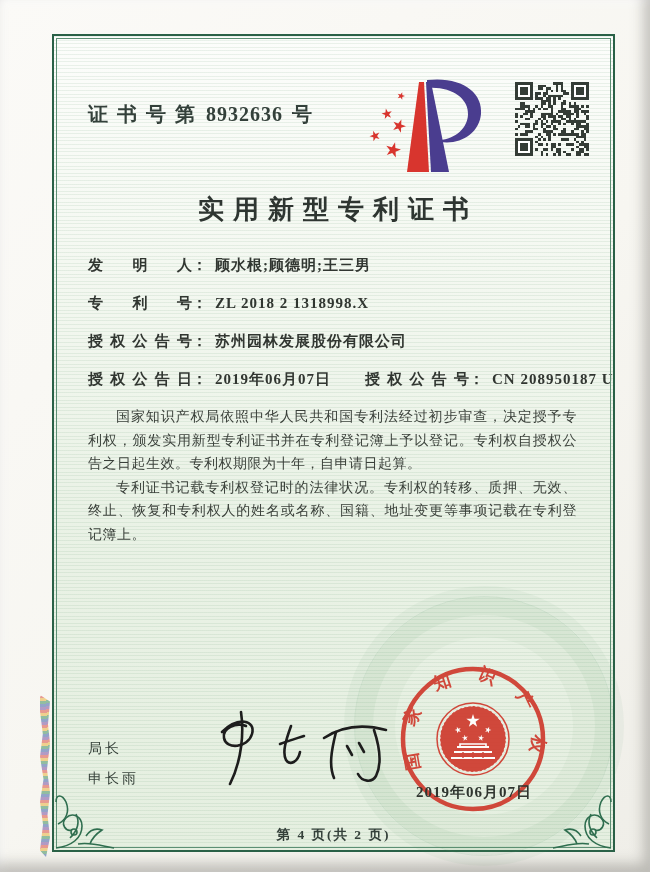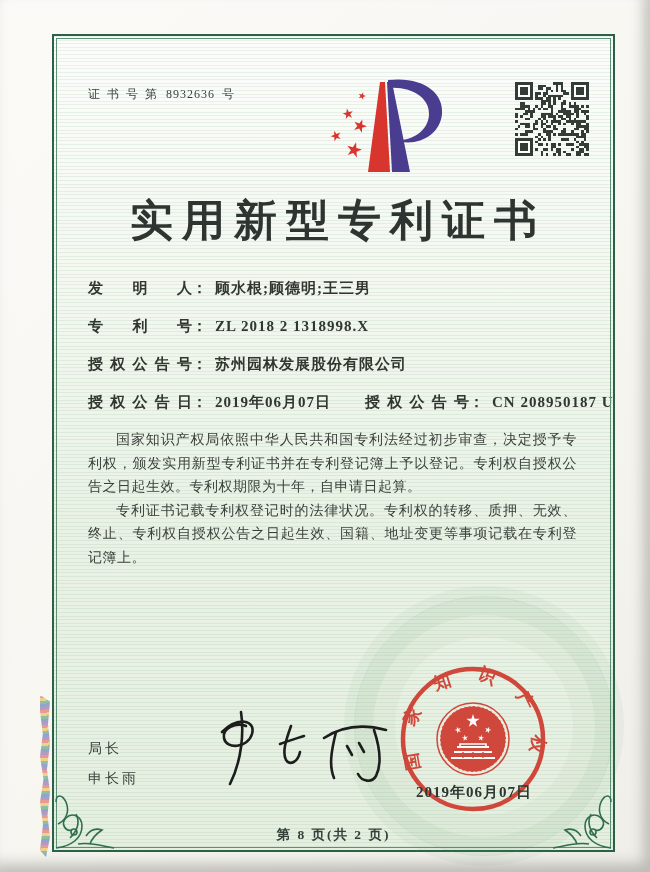--- a/index.html
+++ b/index.html
@@ -25,30 +25,30 @@
   .frame::before {
     content:""; position:absolute; inset:2px;
     border:1px solid #5d8f74; pointer-events:none;
   }
   
   .header {
     display:flex; align-items:flex-start; justify-content:space-between;
     margin:38px 24px 0 34px;
   }
   .cert-no {
-    padding-top:12px; font-size:12px; color:#33403a; font-weight:400;
+    padding-top:27px; font-size:20px; color:#33403a; font-weight:700;
     letter-spacing:2px; white-space:nowrap;
   }
   .cert-no .num { letter-spacing:1px; padding:0 2px; }
   .logo-box { width:160px; height:106px; margin-left:28px; }
   .qr-box { width:74px; height:74px; margin-top:8px; }
   
   .title {
     text-align:center; margin-top:12px;
-    font-size:43px; font-weight:700; letter-spacing:9px;
+    font-size:26px; font-weight:700; letter-spacing:9px;
     color:#2e3531; text-indent:9px;
   }
   
   .fields { margin:26px 40px 0 34px; }
   .frow { font-size:15px; line-height:24px; margin-bottom:14px; color:#313631; font-weight:600; white-space:nowrap; }
   .flabel {
     display:inline-block; width:104px; vertical-align:top;
     text-align:justify; text-align-last:justify;
   }
   .fcolon { display:inline-block; margin-right:8px; }
@@ -435,21 +435,21 @@
       <div class="frow">
         <span class="flabel">授权公告号</span><span class="fcolon">：</span><span class="fvalue">苏州园林发展股份有限公司</span>
       </div>
       <div class="frow">
         <span class="flabel">授权公告日</span><span class="fcolon">：</span><span class="fvalue">2019年06月07日</span><span class="flabel fpair2">授权公告号</span><span class="fcolon">：</span><span class="fvalue">CN 208950187 U</span>
       </div>
     </div>
 
     <div class="paras">
       <p>国家知识产权局依照中华人民共和国专利法经过初步审查，决定授予专利权，颁发实用新型专利证书并在专利登记簿上予以登记。专利权自授权公告之日起生效。专利权期限为十年，自申请日起算。</p>
-      <p>专利证书记载专利权登记时的法律状况。专利权的转移、质押、无效、终止、专利权自授权公告之日起生效、国籍、地址变更等事项记载在专利登记簿上。</p>
+      <p>专利证书记载专利权登记时的法律状况。专利权的转移、质押、无效、终止、恢复和专利权人的姓名或名称、国籍、地址变更等事项记载在专利登记簿上。</p>
     </div>
 
     <div class="signer">
       <div>局长</div>
       <div>申长雨</div>
     </div>
 
     <div class="signature">
       <svg viewBox="0 0 215 85" width="215" height="85" fill="none" stroke="#1d1d1d" stroke-width="2.6" stroke-linecap="round">
 
@@ -487,21 +487,21 @@
         <use href="#st2" transform="translate(8,-1) scale(3.2) rotate(10)" fill="#fff"></use>
 
         <path d="M-16,8 L16,8 M-19,13 L19,13 M-22,19 L22,19" stroke="#fff" stroke-width="2" fill="none"></path>
         <path d="M-10,13 L-10,19 M0,13 L0,19 M10,13 L10,19" stroke="#cf3a2d" stroke-width="1.4"></path>
         <path d="M-13,8 L-13,5 L13,5 L13,8" stroke="#fff" stroke-width="1.6" fill="none"></path>
       </svg>
     </div>
 
     <div class="seal-date">2019年06月07日</div>
 
-    <div class="page-footer">第 8 页(共 2 页)</div>
+    <div class="page-footer">第 4 页(共 2 页)</div>
 
     <svg class="corner bl" viewBox="0 0 72 72">
       <g fill="none" stroke="#2f6e4f" stroke-width="1.6">
         <path d="M4,68 C20,66 30,58 30,46 C30,36 20,32 14,38 C8,44 14,52 20,50"></path>
         <path d="M6,44 C14,40 18,32 14,22 C10,14 4,14 4,22"></path>
         <path d="M26,64 C40,62 50,66 62,68"></path>
         <path d="M18,58 C26,50 28,42 24,34"></path>
         <circle cx="22" cy="52" r="3"></circle>
         <path d="M34,56 C38,50 44,48 50,50 C44,54 40,58 38,64"></path>
       </g>

